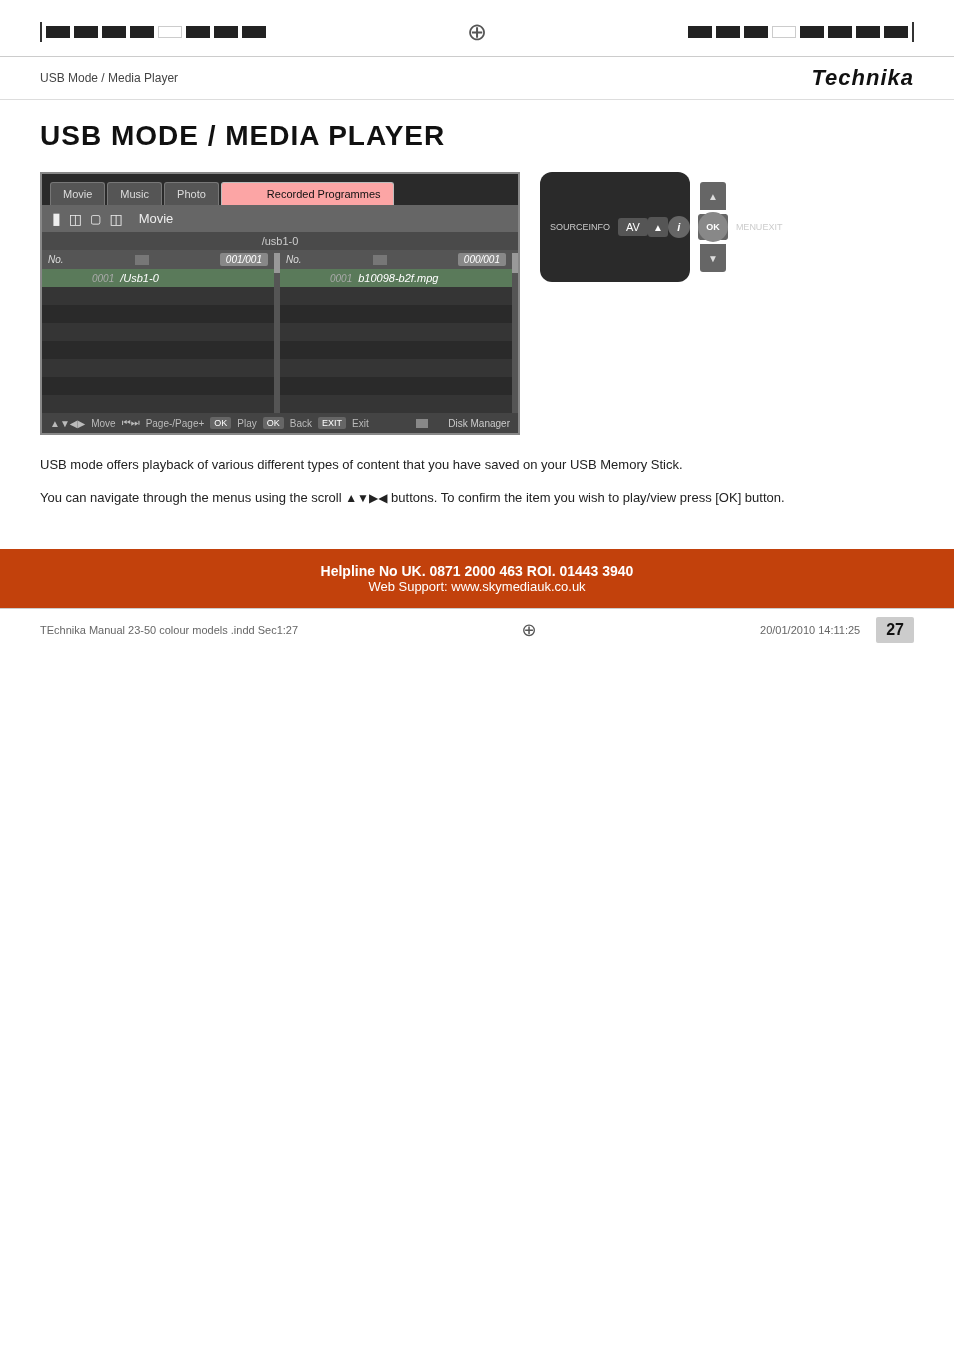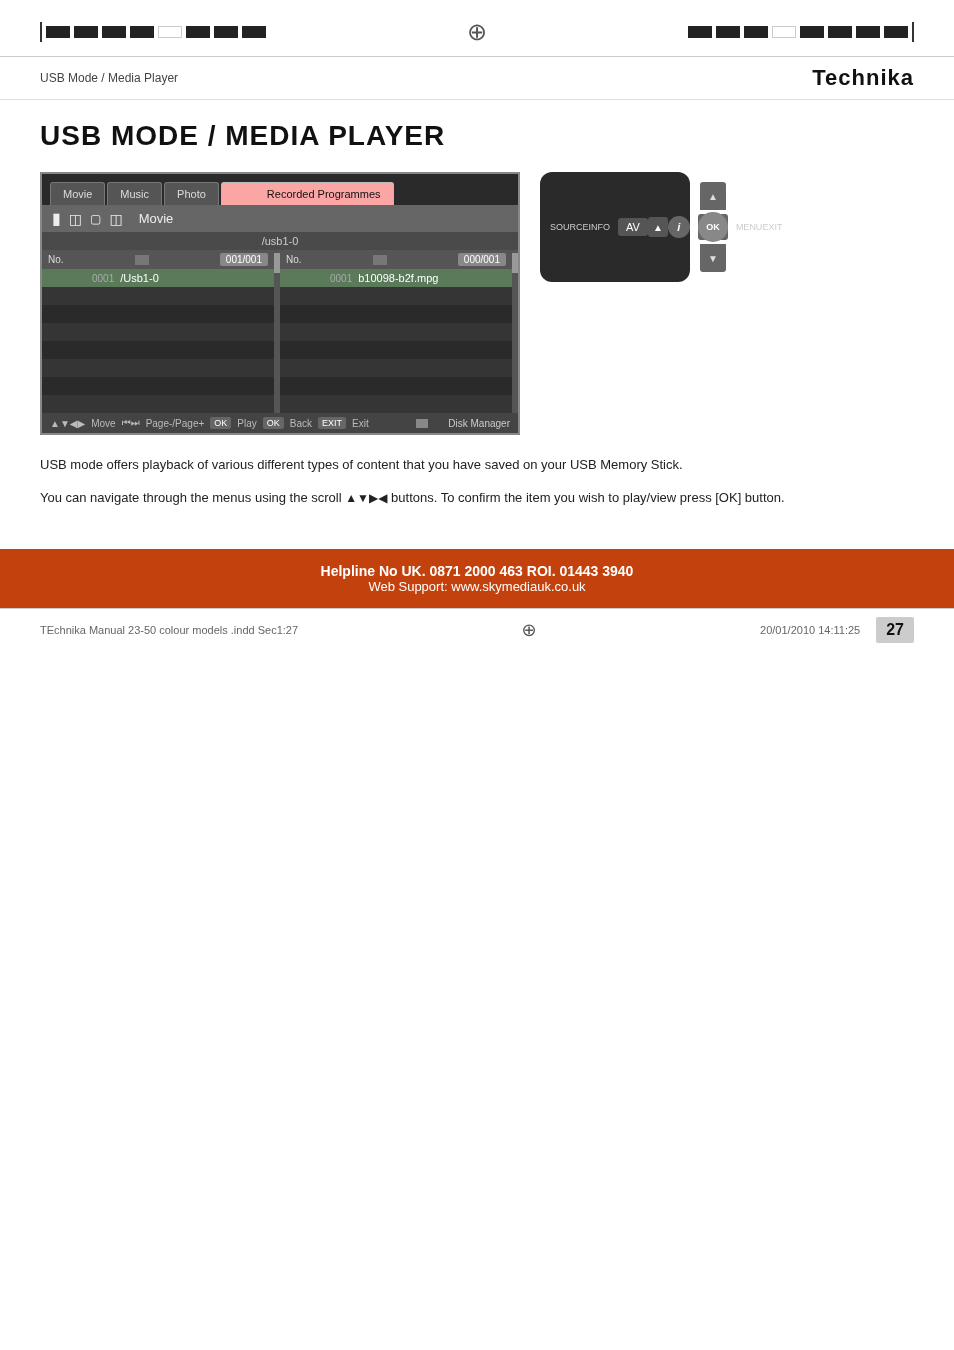--- a/index.html
+++ b/index.html
@@ -35,20 +35,21 @@
       justify-content: space-between;
       padding: 8px 40px;
       border-bottom: 1px solid #ddd;
     }
     .header-subtitle {
       font-size: 12px;
       color: #444;
     }
     .brand {
       font-size: 22px;
+      font-style: italic;
       font-weight: bold;
       color: #111;
       letter-spacing: 1px;
     }
 
     
     .main-content {
       padding: 20px 40px;
     }
 
@@ -434,21 +435,21 @@
           <span style="font-size:16px;">▮</span>
           <span style="font-size:14px;">◫</span>
           <span style="font-size:12px;">▢</span>
           <span style="font-size:14px;">◫</span>
           <span style="margin-left:8px; font-size:13px; color:#eee;">Movie</span>
         </div>
 
         <div class="tv-path-bar">/usb1-0</div>
 
         <div class="file-browser-wrapper">
-          <div class="file-browser" style="flex:1;">
+          <div class="file-browser" style="flex:1;font-style:italic;">
 
             <div class="file-panel">
               <div class="panel-header">
                 <span>No.</span>
                 <span class="panel-header-icon"></span>
                 <span class="panel-header-counter">001/001</span>
               </div>
               <ul class="file-list">
                 <li class="file-item selected">
                   <span class="file-item-num">0001</span>

